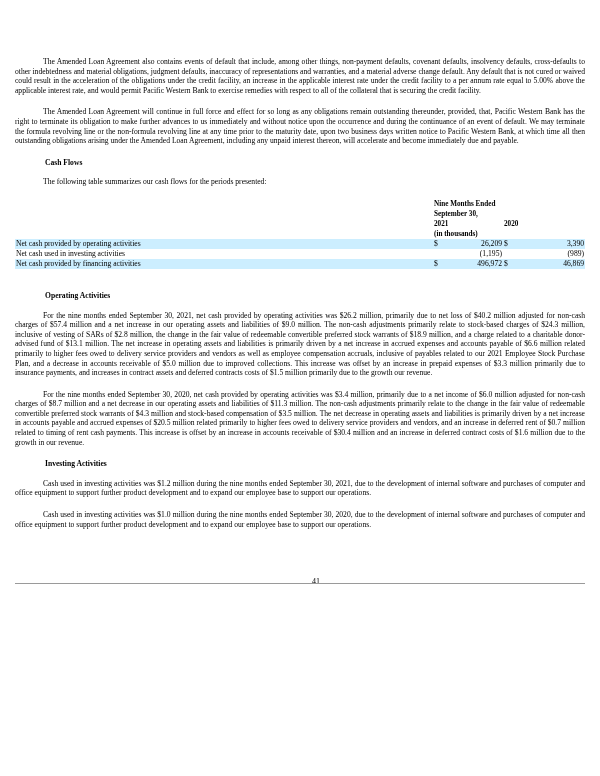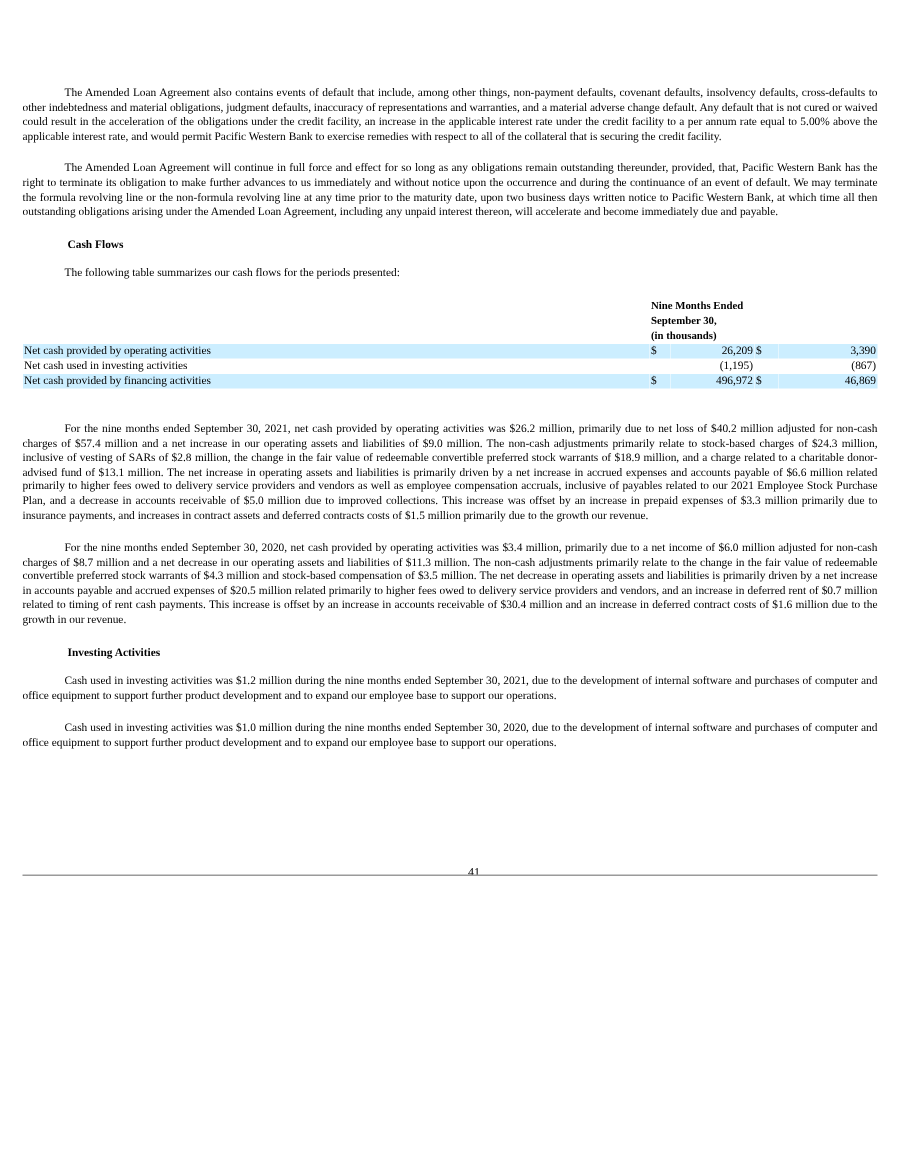--- a/index.html
+++ b/index.html
@@ -108,46 +108,52 @@
     <tbody>
       <tr>
         <td></td>
         <td colspan="4" class="th-center">
           <span class="th-line">Nine Months Ended</span>
           <span class="th-line">September 30,</span>
         </td>
       </tr>
       <tr>
         <td></td>
+        <td colspan="2" class="th-center">2021</td>
+        <td colspan="2" class="th-center">2020</td>
+      </tr>
+      <tr>
+        <td></td>
         <td colspan="4" class="th-center">(in thousands)</td>
       </tr>
       <tr class="hl" style="background: rgb(204, 238, 255);">
         <td class="lbl">Net cash provided by operating activities</td>
         <td class="d">$</td>
         <td class="v">26,209</td>
         <td class="d">$</td>
         <td class="v">3,390</td>
       </tr>
       <tr>
         <td class="lbl">Net cash used in investing activities</td>
         <td class="d"></td>
         <td class="v">(1,195)</td>
         <td class="d"></td>
-        <td class="v">(867)</td>
+        <td class="v">(989)</td>
       </tr>
       <tr class="hl" style="background: rgb(204, 238, 255);">
         <td class="lbl">Net cash provided by financing activities</td>
         <td class="d">$</td>
         <td class="v">496,972</td>
         <td class="d">$</td>
         <td class="v">46,869</td>
       </tr>
     </tbody>
   </table>
 
+  <div class="sub-heading">Operating Activities</div>
 
   <p class="body">For the nine months ended September 30, 2021, net cash provided by operating activities was $26.2 million, primarily due to net loss of $40.2 million adjusted for non-cash charges of $57.4 million and a net increase in our operating assets and liabilities of $9.0 million. The non-cash adjustments primarily relate to stock-based charges of $24.3 million, inclusive of vesting of SARs of $2.8 million, the change in the fair value of redeemable convertible preferred stock warrants of $18.9 million, and a charge related to a charitable donor-advised fund of $13.1 million. The net increase in operating assets and liabilities is primarily driven by a net increase in accrued expenses and accounts payable of $6.6 million related primarily to higher fees owed to delivery service providers and vendors as well as employee compensation accruals, inclusive of payables related to our 2021 Employee Stock Purchase Plan, and a decrease in accounts receivable of $5.0 million due to improved collections. This increase was offset by an increase in prepaid expenses of $3.3 million primarily due to insurance payments, and increases in contract assets and deferred contracts costs of $1.5 million primarily due to the growth our revenue.</p>
 
   <p class="body">For the nine months ended September 30, 2020, net cash provided by operating activities was $3.4 million, primarily due to a net income of $6.0 million adjusted for non-cash charges of $8.7 million and a net decrease in our operating assets and liabilities of $11.3 million. The non-cash adjustments primarily relate to the change in the fair value of redeemable convertible preferred stock warrants of $4.3 million and stock-based compensation of $3.5 million. The net decrease in operating assets and liabilities is primarily driven by a net increase in accounts payable and accrued expenses of $20.5 million related primarily to higher fees owed to delivery service providers and vendors, and an increase in deferred rent of $0.7 million related to timing of rent cash payments. This increase is offset by an increase in accounts receivable of $30.4 million and an increase in deferred contract costs of $1.6 million due to the growth in our revenue.</p>
 
   <div class="sub-heading">Investing Activities</div>
 
   <p class="body">Cash used in investing activities was $1.2 million during the nine months ended September 30, 2021, due to the development of internal software and purchases of computer and office equipment to support further product development and to expand our employee base to support our operations.</p>
 
   <p class="body">Cash used in investing activities was $1.0 million during the nine months ended September 30, 2020, due to the development of internal software and purchases of computer and office equipment to support further product development and to expand our employee base to support our operations.</p>

